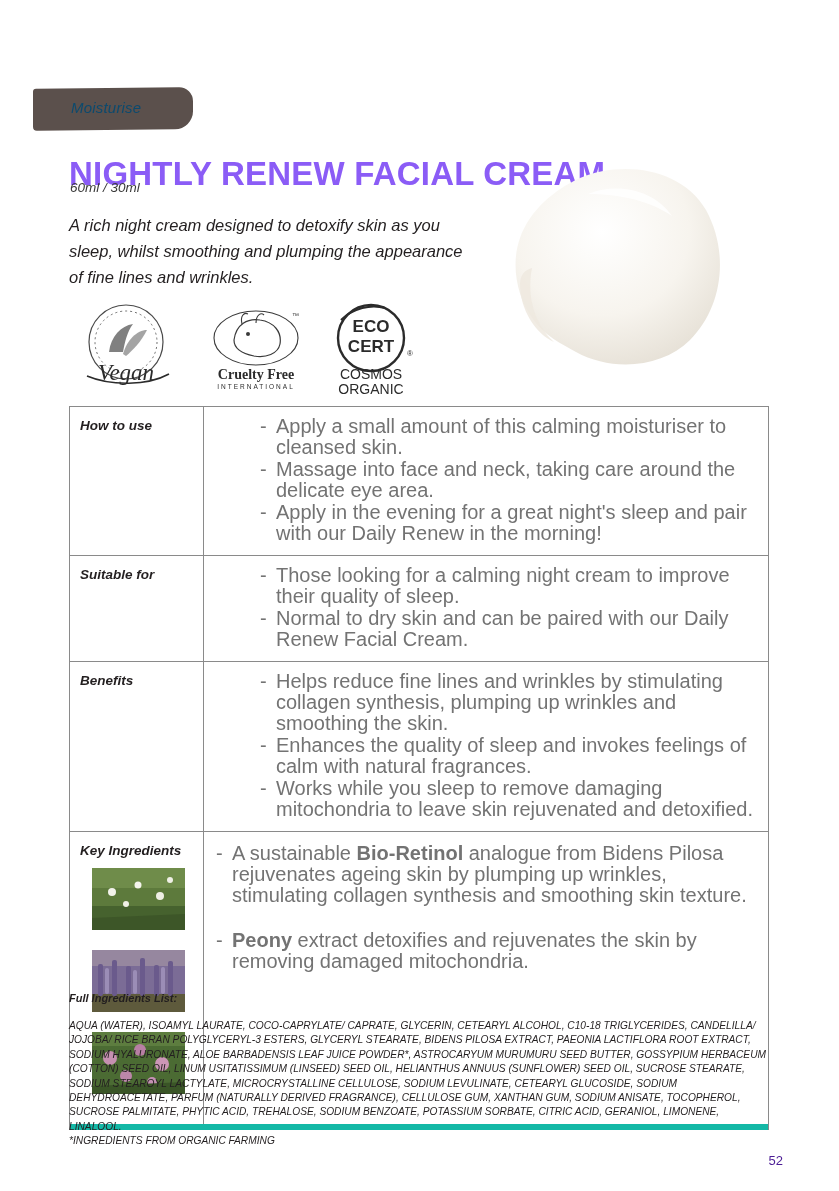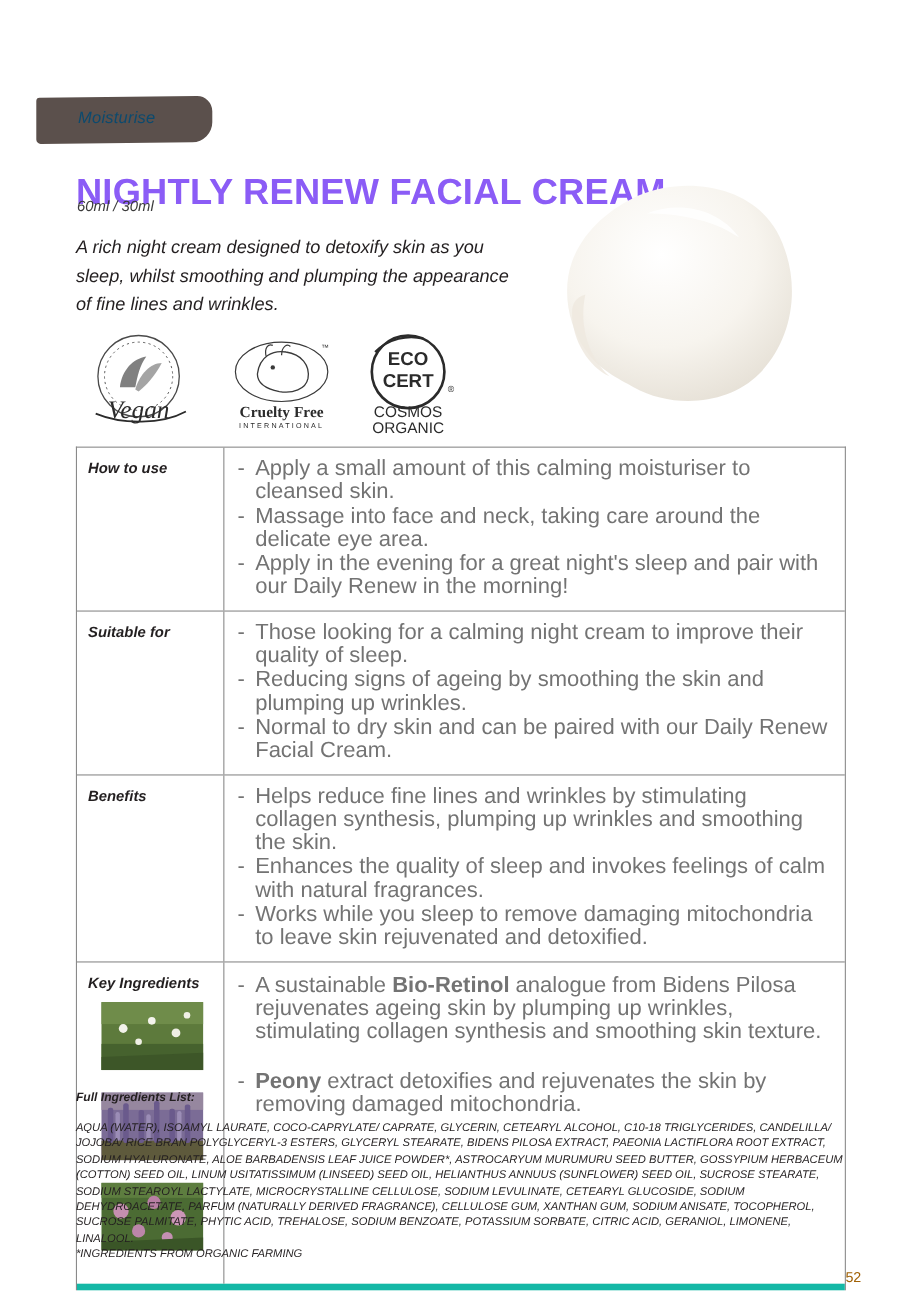--- a/index.html
+++ b/index.html
@@ -101,20 +101,21 @@
     left: 69px;
     top: 406px;
     width: 700px;
     border: 1px solid #8a8a8a;
     border-bottom: none;
     box-sizing: border-box;
   }
   .row {
     display: flex;
     border-bottom: 1px solid #8a8a8a;
+    gap: 44px;
   }
   .row-label {
     width: 134px;
     flex: 0 0 134px;
     box-sizing: border-box;
     padding: 11px 8px 10px 10px;
     font-size: 13.5px;
     font-style: italic;
     font-weight: bold;
     border-right: 1px solid #8a8a8a;
@@ -204,21 +205,21 @@
     font-size: 10.2px;
     font-style: italic;
     line-height: 14.4px;
   }
 
   .page-num {
     position: absolute;
     right: 56px;
     top: 1153px;
     font-size: 13px;
-    color: #a16207;
+    color: #4c1d95;
   }
 
   b { font-weight: bold; }
 </style>
 </head>
 <body>
 
 <div class="tag-wrap">
   <div class="tag-shape"></div>
   <div class="tag-label">Moisturise</div>
@@ -294,21 +295,20 @@
         <li>Apply in the evening for a great night's sleep and pair with our Daily Renew in the morning!</li>
       </ul>
     </div>
   </div>
 
   <div class="row">
     <div class="row-label">Suitable for</div>
     <div class="row-body">
       <ul class="dashes">
         <li>Those looking for a calming night cream to improve their quality of sleep.</li>
-        <li>Reducing signs of ageing by smoothing the skin and plumping up wrinkles.</li>
         <li>Normal to dry skin and can be paired with our Daily Renew Facial Cream.</li>
       </ul>
     </div>
   </div>
 
   <div class="row">
     <div class="row-label">Benefits</div>
     <div class="row-body">
       <ul class="dashes">
         <li>Helps reduce fine lines and wrinkles by stimulating collagen synthesis, plumping up wrinkles and smoothing the skin.</li>

